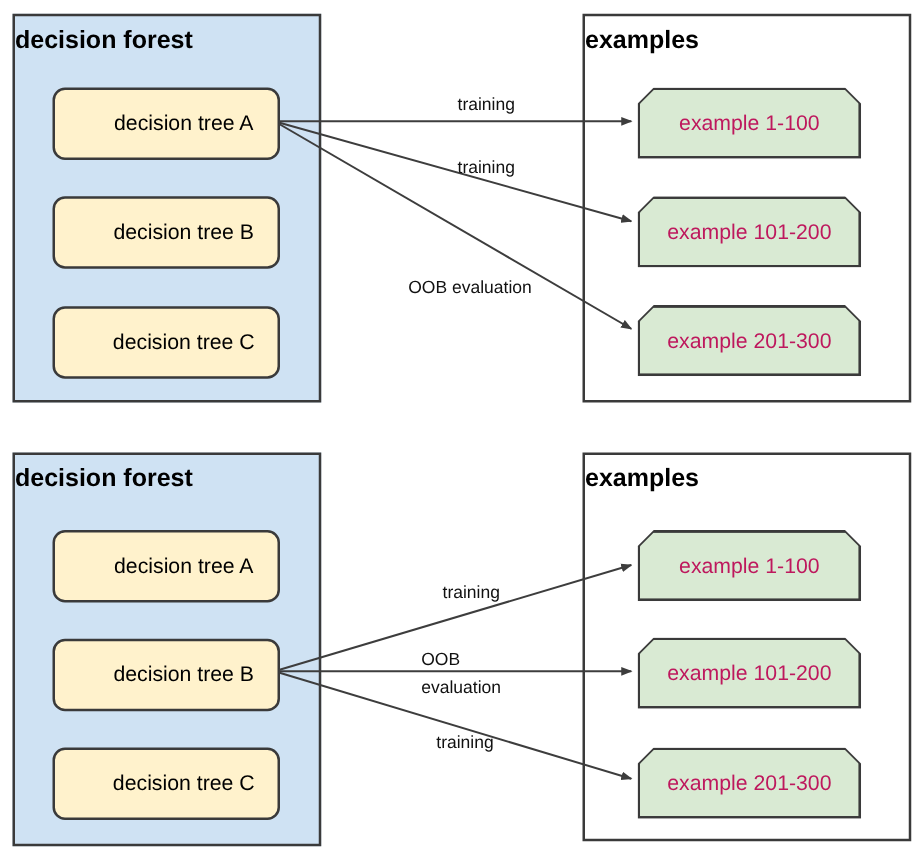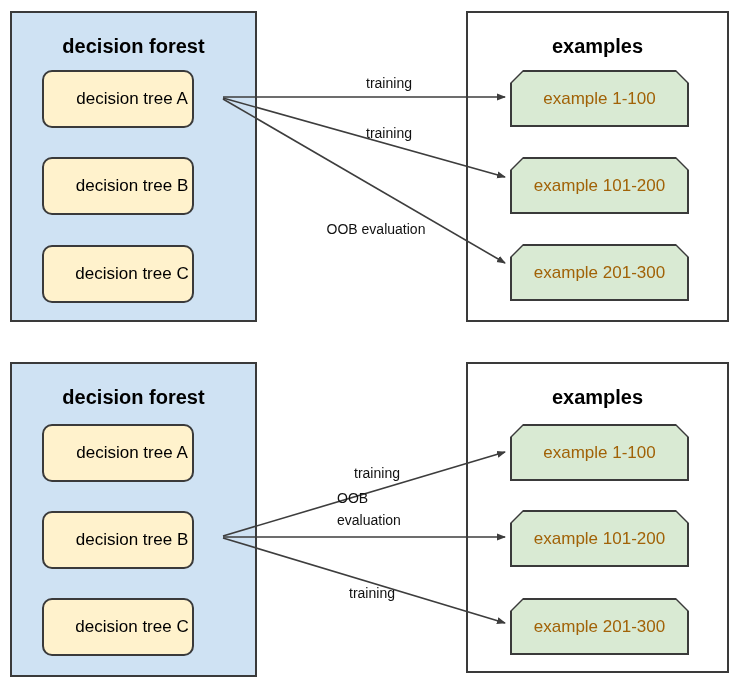--- a/index.html
+++ b/index.html
@@ -25,30 +25,29 @@
     background: var(--page-bg);
     overflow: hidden;
   }
   .panel {
     position: absolute;
     border: 2px solid var(--border);
   }
   .panel.forest { background: var(--forest-fill); }
   .panel.examples { background: var(--examples-panel-fill); }
   .panel-title {
-    margin-top: 21px;
+    margin-top: 7px;
     line-height: 24px;
-    text-align: center;
     font-size: 20px;
     font-weight: bold;
     color: #000;
   }
   .tree-node {
     position: absolute;
-    width: 152px;
+    width: 182px;
     height: 58px;
     background: var(--tree-fill);
     border: 2px solid var(--border);
     border-radius: 10px;
     display: flex;
     align-items: center;
     justify-content: center;
     font-size: 17px;
     color: #000;
     padding-left: 28px;
@@ -62,21 +61,21 @@
   }
   .example-node .inner {
     position: absolute;
     inset: 2px;
     background: var(--example-fill);
     clip-path: polygon(11px 0, calc(100% - 11px) 0, 100% 11px, 100% 100%, 0 100%, 0 11px);
     display: flex;
     align-items: center;
     justify-content: center;
     font-size: 17px;
-    color: #a16207;
+    color: #be185d;
   }
   .arrows-layer {
     position: absolute;
     inset: 0;
     width: 737px;
     height: 685px;
     pointer-events: none;
   }
   .arrow-line {
     stroke: var(--arrow);
@@ -180,17 +179,17 @@
     <line class="arrow-line" x1="223" y1="536" x2="505" y2="452" marker-end="url(#ah)"></line>
     <line class="arrow-line" x1="223" y1="537" x2="505" y2="537" marker-end="url(#ah)"></line>
     <line class="arrow-line" x1="223" y1="538" x2="505" y2="623" marker-end="url(#ah)"></line>
   </svg>
 
   <div class="arrow-label" style="left:339px; top:73px;  width:100px;">training</div>
   <div class="arrow-label" style="left:339px; top:123px; width:100px;">training</div>
   <div class="arrow-label" style="left:306px; top:219px; width:140px;">OOB evaluation</div>
 
   <div class="arrow-label" style="left:327px; top:463px; width:100px;">training</div>
-  <div class="arrow-label left-align" style="left:337px; top:487px; width:110px;">OOB
+  <div class="arrow-label left-align" style="left:337px; top:516px; width:110px;">OOB
 evaluation</div>
   <div class="arrow-label" style="left:322px; top:583px; width:100px;">training</div>
 
 </div>
 
 </body></html>

